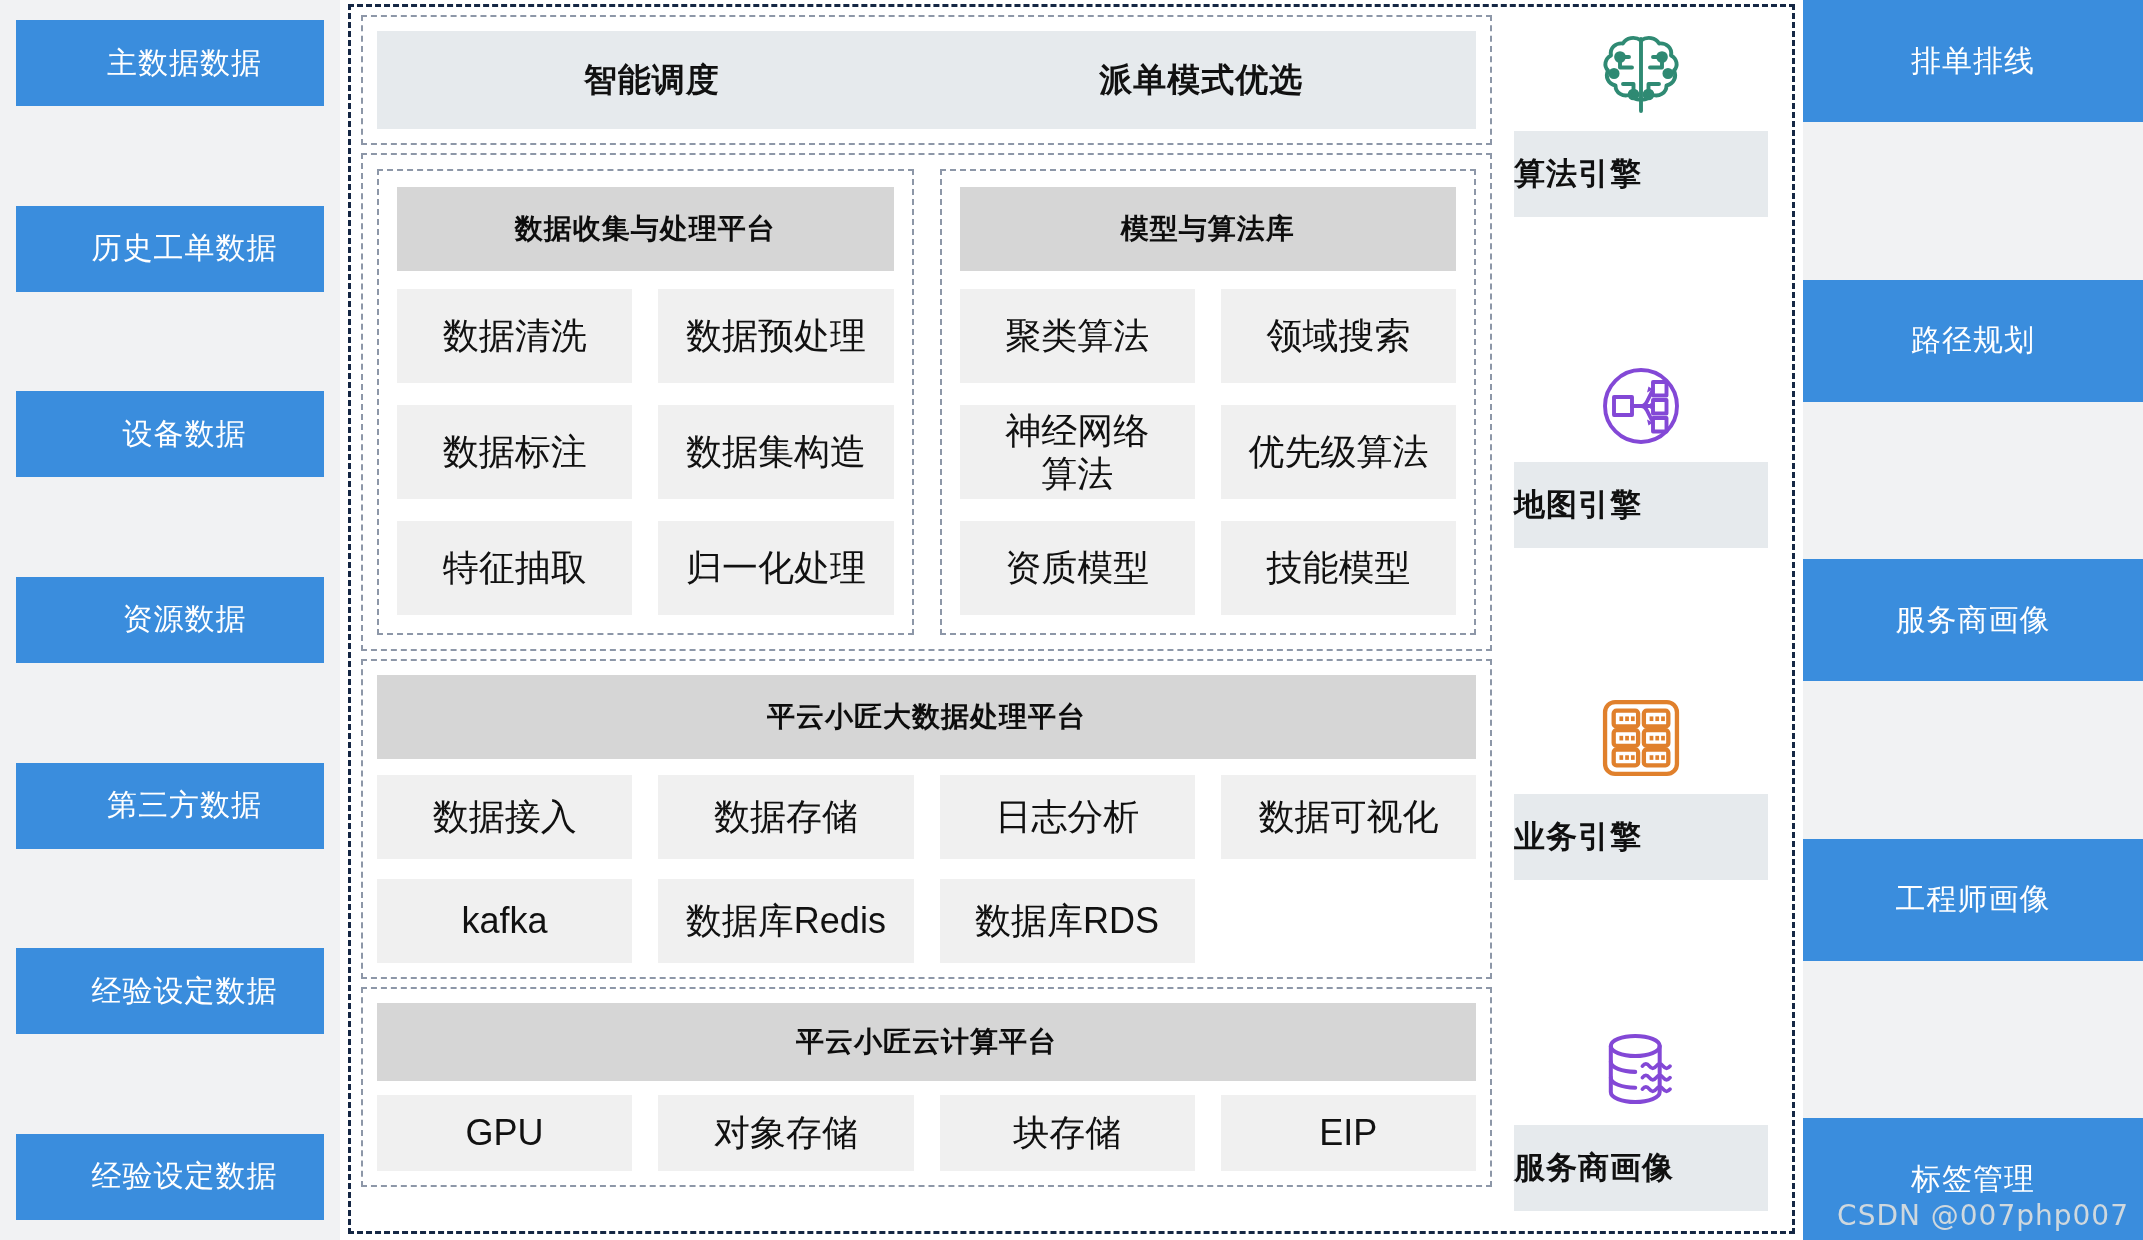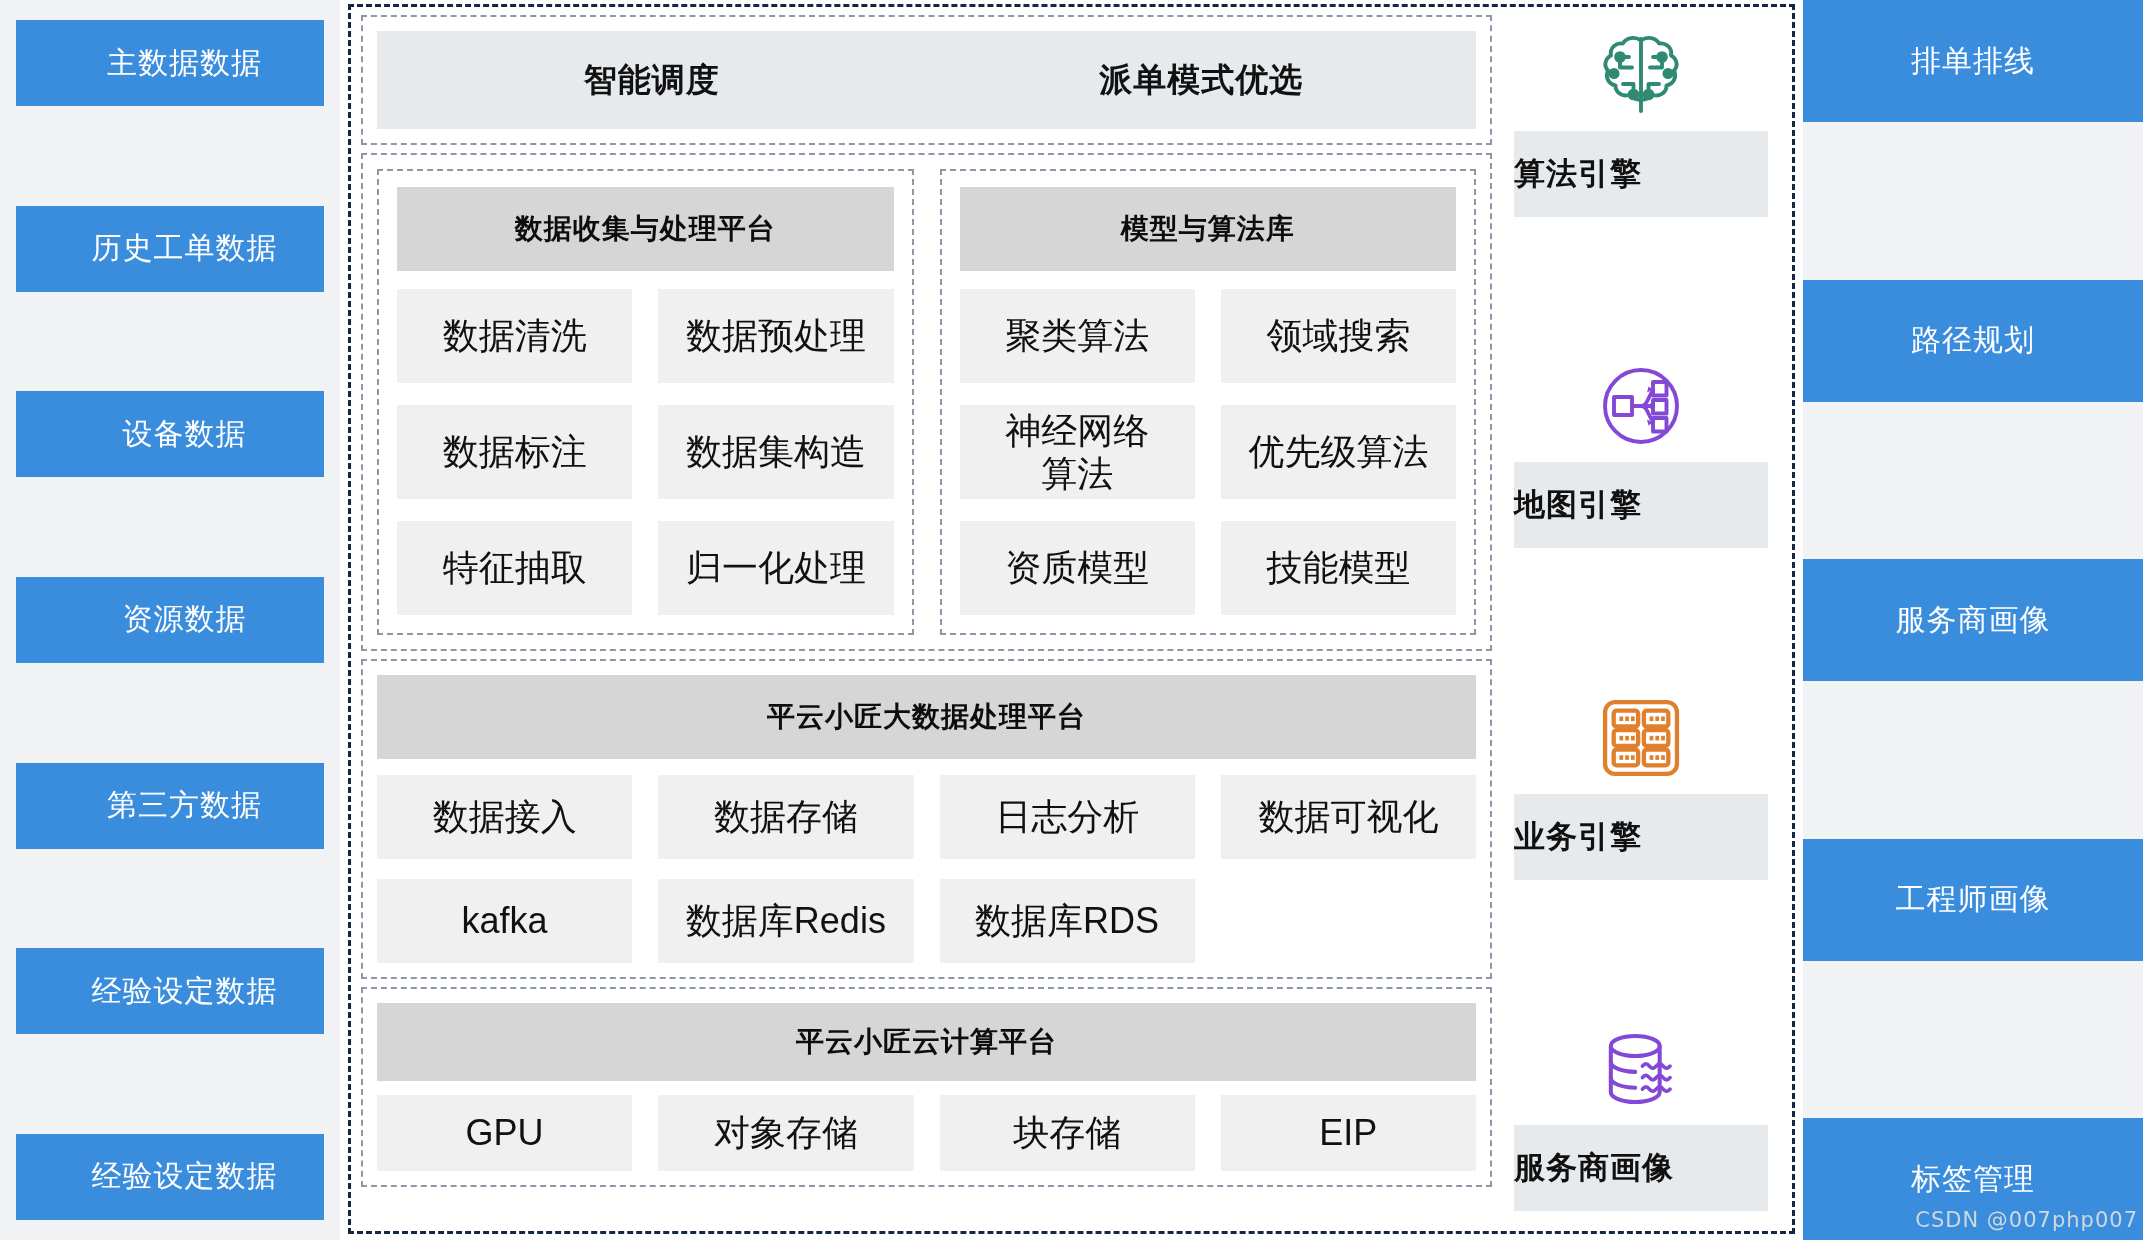--- a/index.html
+++ b/index.html
@@ -124,22 +124,22 @@
     background:#e6eaed;
     height:86px;
     display:flex;align-items:center;justify-content:flex-start;
     font-size:31px;font-weight:bold;color:#101010;
     letter-spacing:1px;
   }
 
   
   .watermark{
     position:absolute;
-    right:5px;bottom:8px;
-    font-size:21px;
+    right:14px;bottom:8px;
+    font-size:28px;
     color:#cfd8de;
     letter-spacing:1px;
     font-family:"DejaVu Sans",sans-serif;
     pointer-events:none;
   }
 </style>
 </head>
 <body>
 
 <div class="page">

